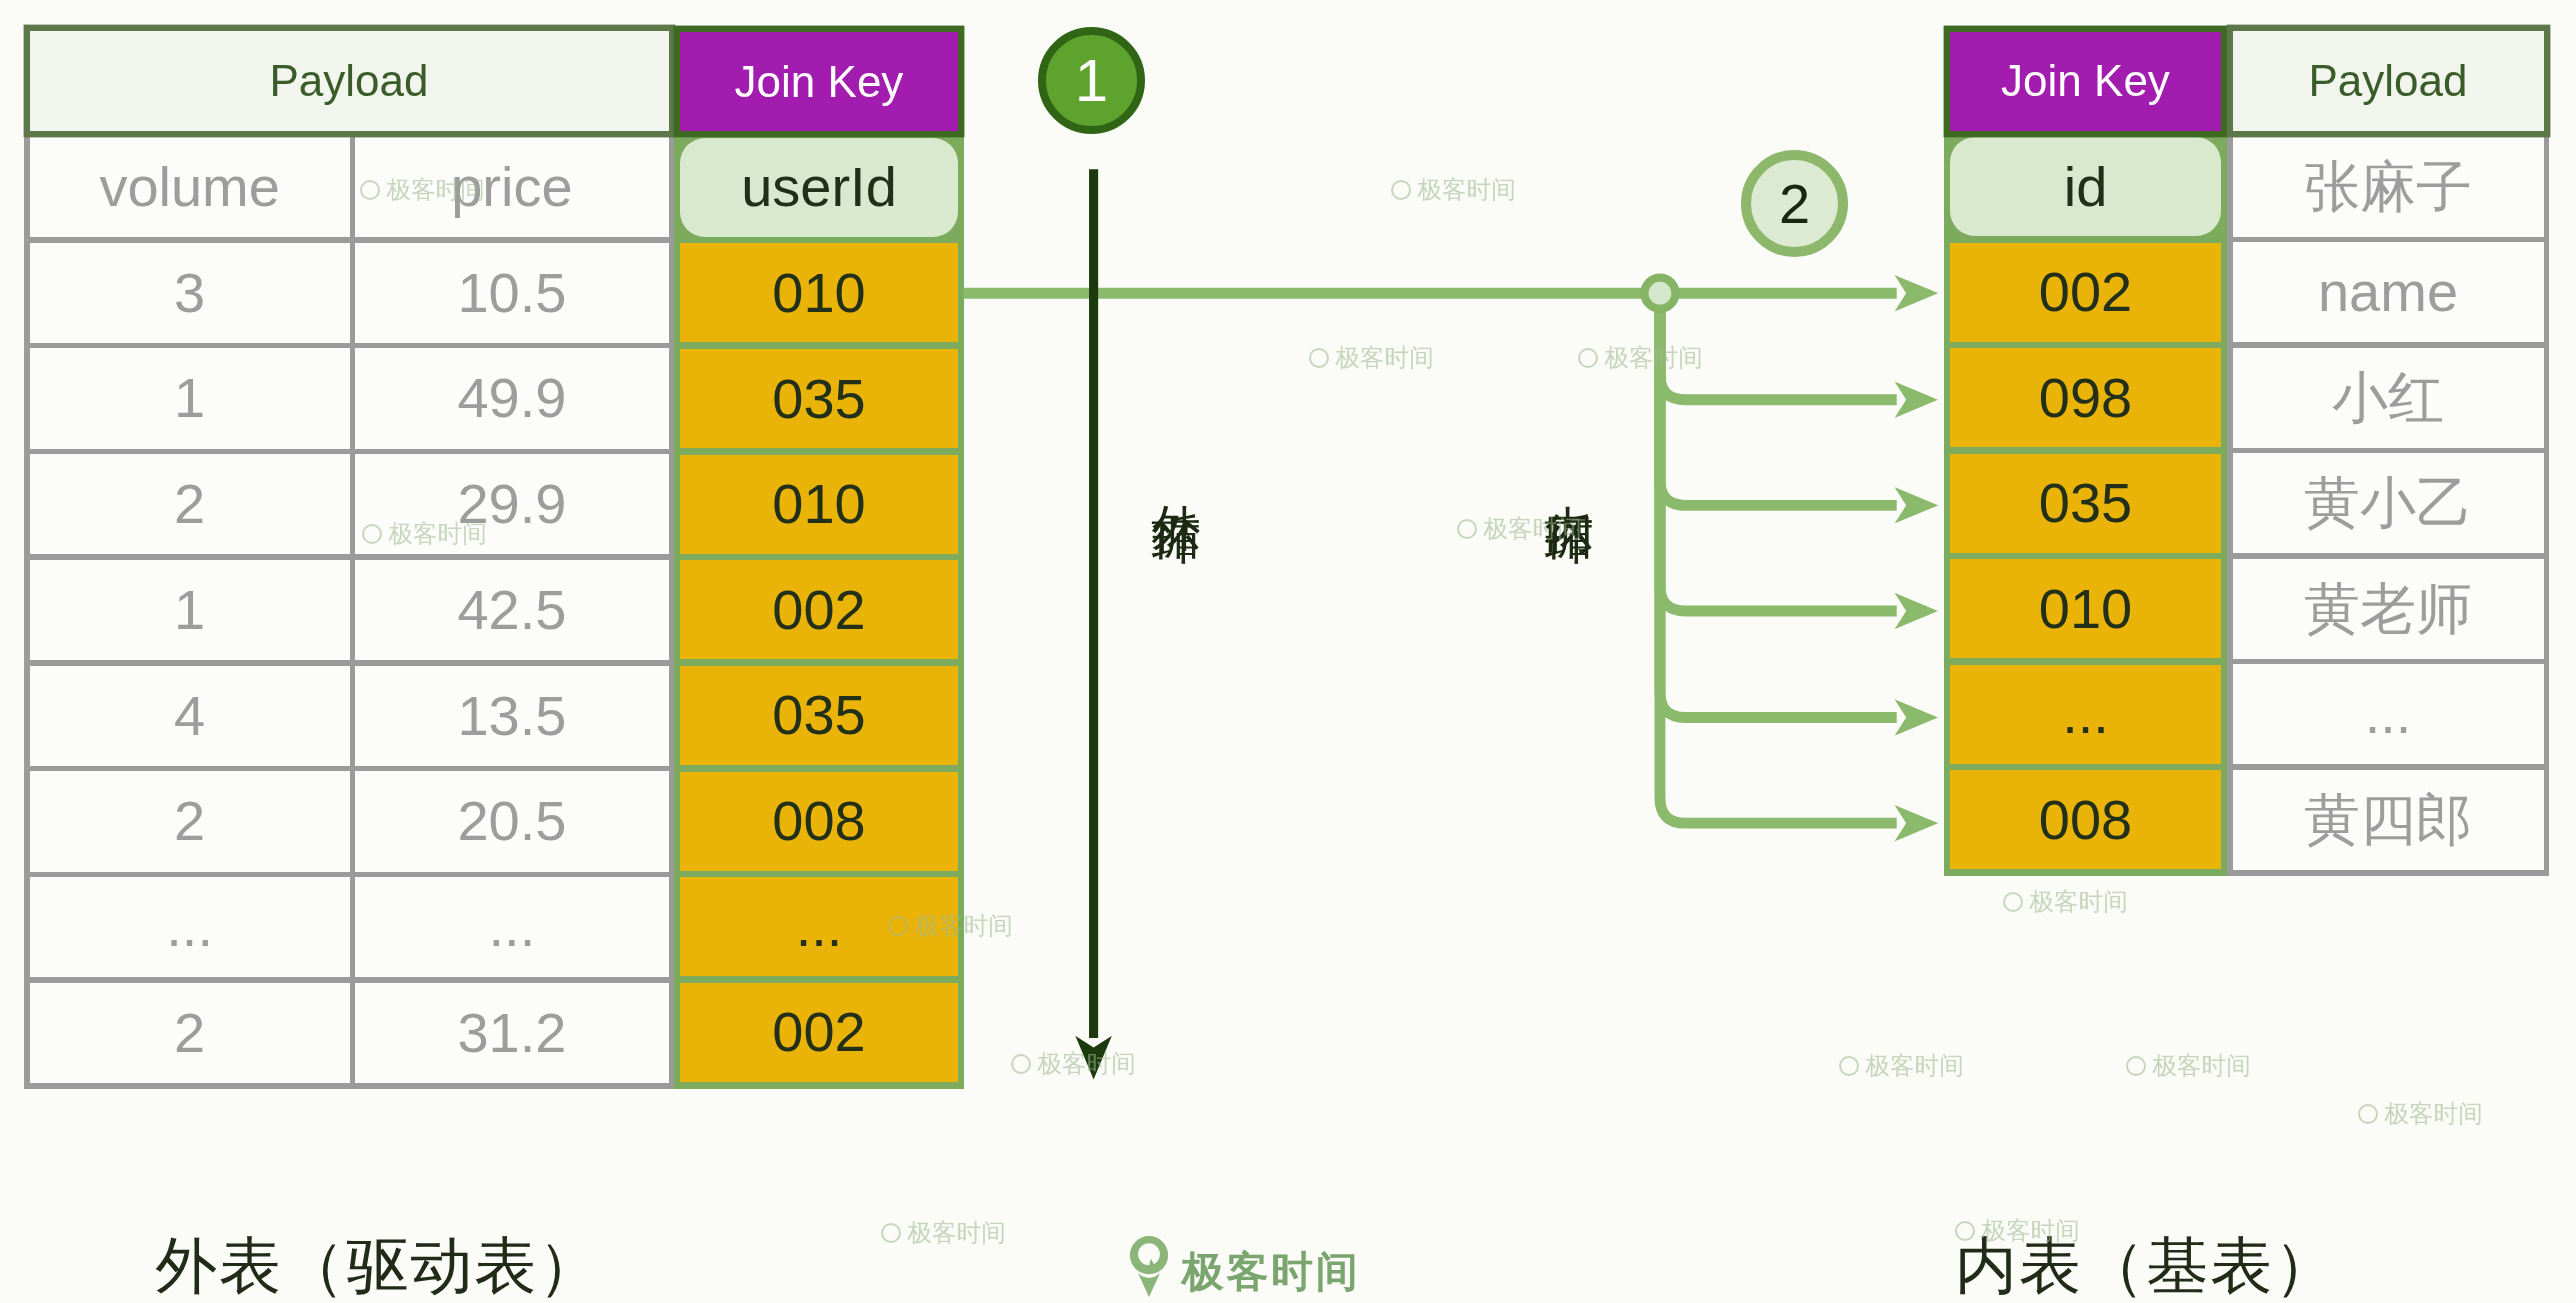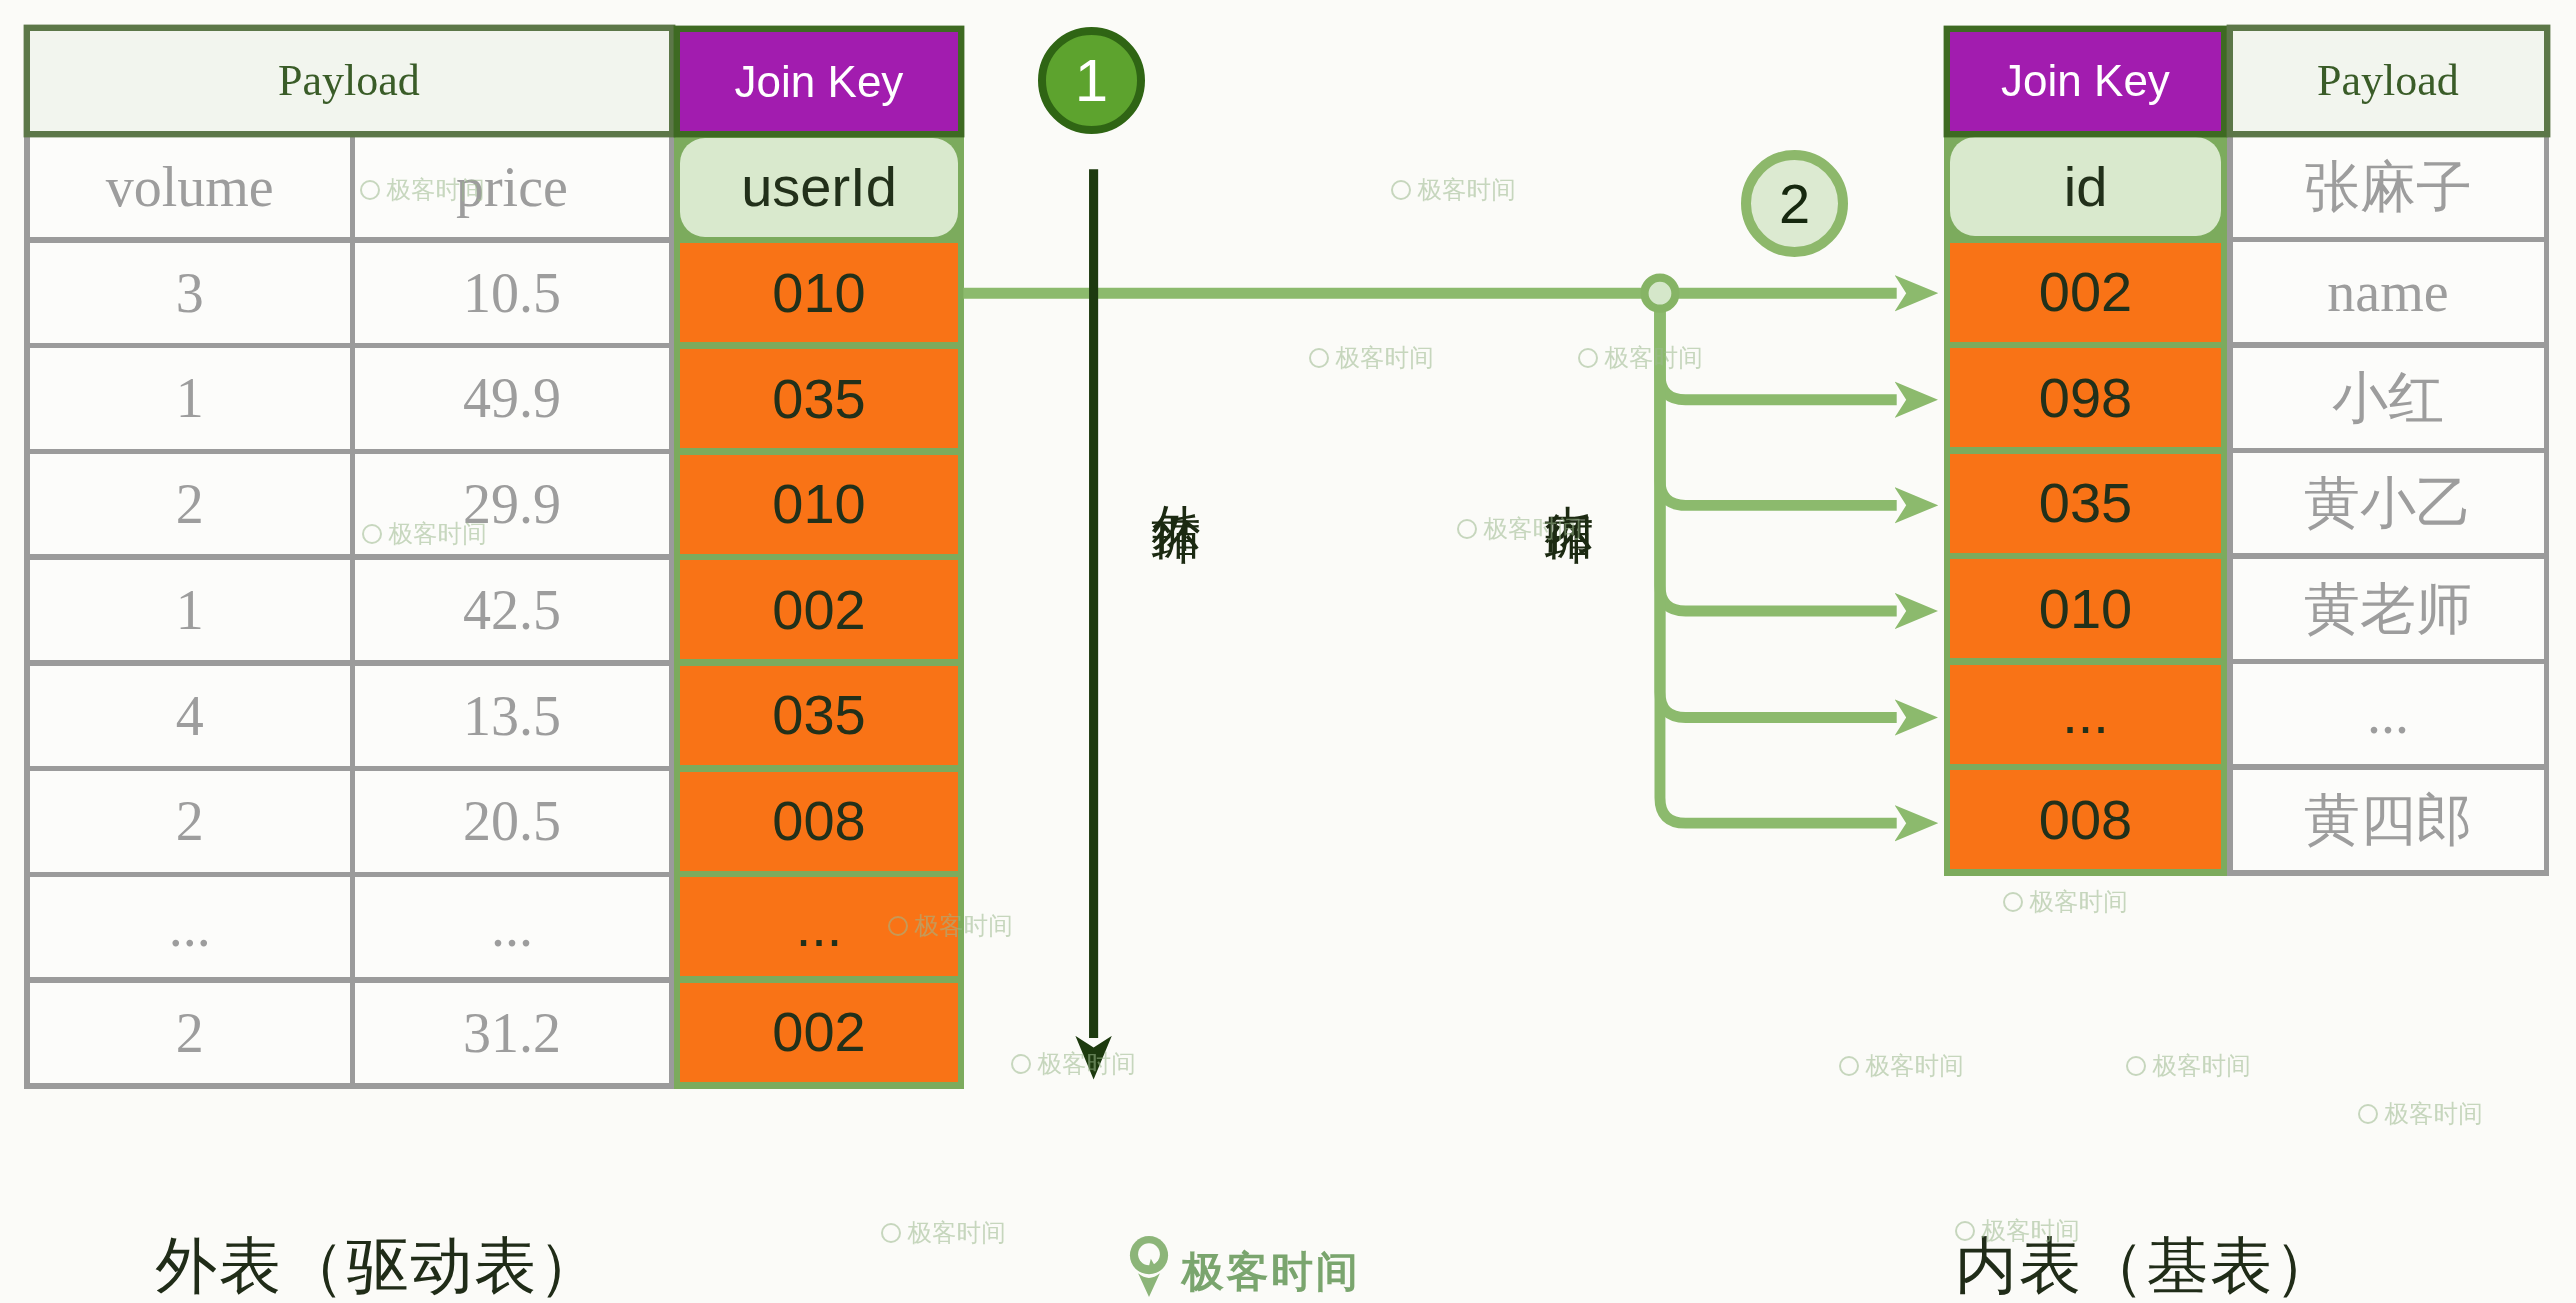--- a/index.html
+++ b/index.html
@@ -6,33 +6,33 @@
   body{
     width:2576px;height:1303px;position:relative;overflow:hidden;
     background:#fbfbf8;
     font-family:"Liberation Sans","DejaVu Sans",sans-serif;
     color:#22301a;
   }
   
   .tbl{position:absolute;}
   .payload-area{
     position:absolute;top:0;left:0;height:100%;
-    background:#9b9b9b;display:grid;gap:5.5px;padding:5.5px;box-sizing:border-box;font-family:Liberation Serif, serif;
+    background:#9b9b9b;display:grid;gap:5.5px;padding:5.5px;box-sizing:border-box;
   }
   .jk-col{
     position:absolute;top:0;height:100%;
     background:#7cab5d;display:grid;gap:6.4px;padding:6.4px;box-sizing:border-box;
     grid-auto-rows:1fr;
   }
   .cell{
     display:flex;align-items:center;justify-content:center;
     font-size:56px;line-height:1;
   }
   .c-pl{background:#fcfcfa;color:#9d9d9d;}
-  .c-jk{background:#f97316;color:#22301a;font-weight:500;}
+  .c-jk{background:#eab308;color:#22301a;font-weight:500;}
   .c-hdr-light{
     background:#f2f5ee;color:#3a5c28;font-size:44px;
     box-shadow:0 0 0 6.4px #5c7748;z-index:2;
   }
   .c-hdr-green{
     background:#a21caf;color:#ffffff;font-size:44px;
     box-shadow:0 0 0 6.4px #3e6a22;z-index:2;
   }
   .c-sub-gray{background:#fcfcfa;color:#9d9d9d;}
   .c-sub-dark{background:#d9e9cd;color:#22301a;font-weight:500;border-radius:25px;}

